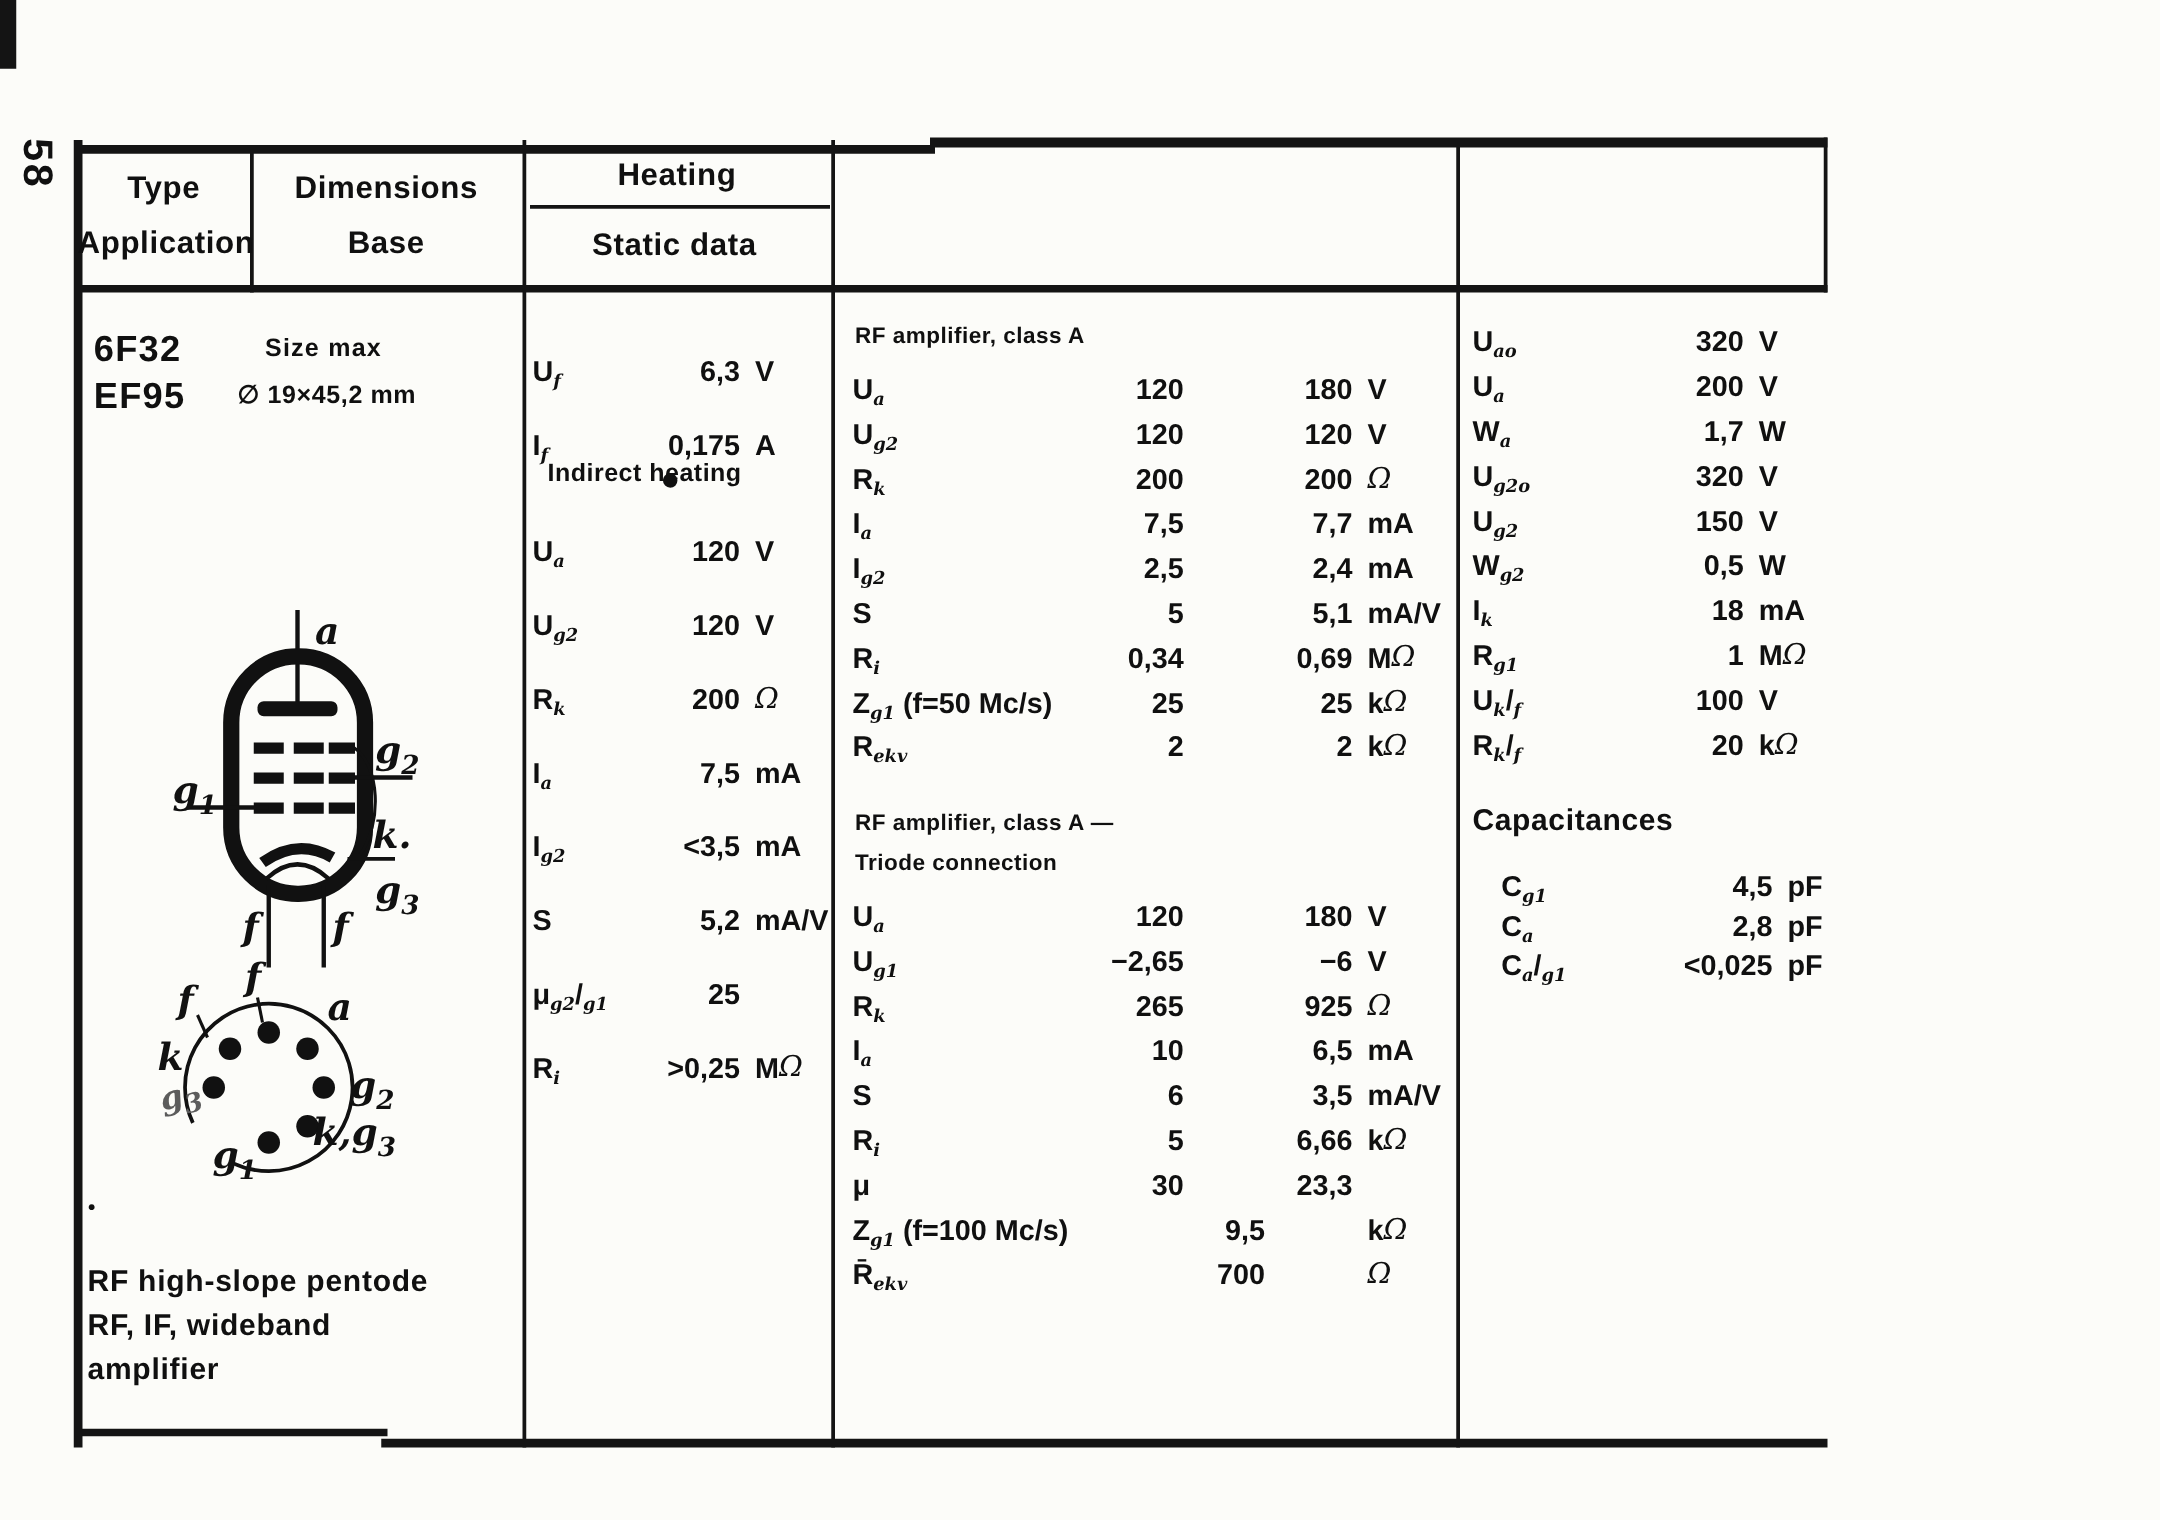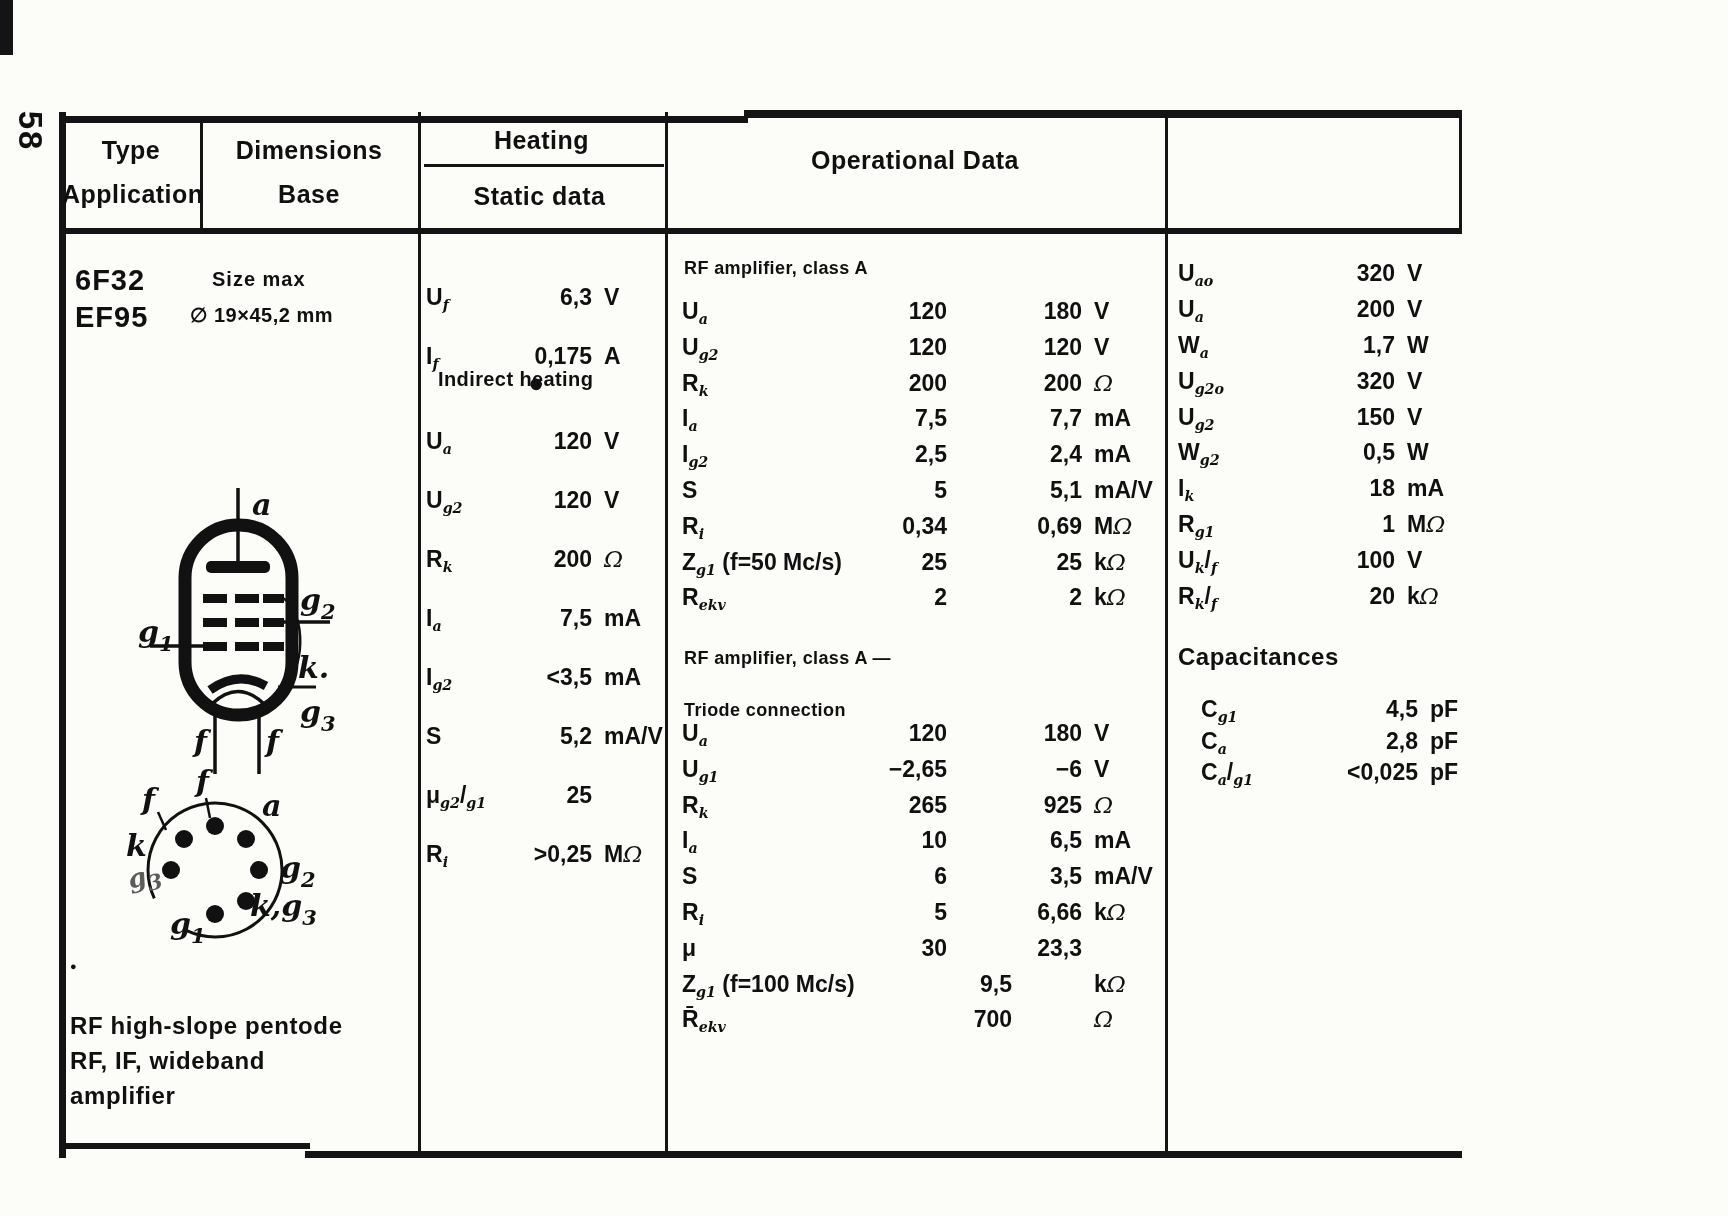--- a/index.html
+++ b/index.html
@@ -48,21 +48,20 @@
   <div class="rule" style="left:424px;top:164px;width:240px;height:3px;"></div>
   <div class="rule" style="left:62px;top:1143px;width:248px;height:6px;"></div>
   <div class="rule" style="left:305px;top:1151px;width:1157px;height:7px;"></div>
 
   <div class="hdr" style="left:62px;top:136px;width:138px;">Type</div>
   <div class="hdr" style="left:62px;top:180px;width:138px;">Application</div>
   <div class="hdr" style="left:200px;top:136px;width:218px;">Dimensions</div>
   <div class="hdr" style="left:200px;top:180px;width:218px;">Base</div>
   <div class="hdr" style="left:418px;top:126px;width:247px;">Heating</div>
   <div class="hdr" style="left:418px;top:182px;width:243px;">Static data</div>
-  <div class="hdr" style="left:665px;top:146px;width:500px;">Operational Data</div>
 
   <div class="abs big" style="left:75px;top:264px;">6F32</div>
   <div class="abs big" style="left:75px;top:301px;">EF95</div>
   <div class="abs txt23" style="left:212px;top:268px;letter-spacing:1px;">Size max</div>
   <div class="abs txt23" style="left:190px;top:303px;letter-spacing:.5px;">∅ 19×45,2 mm</div>
 
   <svg class="abs" style="left:130px;top:480px;" width="240" height="310" viewBox="130 480 240 310">
     <line x1="238" y1="488" x2="238" y2="567" stroke="#111" stroke-width="3.5"></line>
     <rect x="185" y="525" width="107" height="190" rx="53" fill="none" stroke="#111" stroke-width="13"></rect>
     <rect x="206" y="561" width="64" height="12" rx="5" fill="#111"></rect>
@@ -234,21 +233,21 @@
         <span class="op-unit">k<span class="omega">Ω</span></span>
       </div>
       <div class="op-row">
         <span class="op-lbl">R<sub>ekv</sub></span>
         <span class="op-v1">2</span>
         <span class="op-v2">2</span>
         <span class="op-unit">k<span class="omega">Ω</span></span>
       </div>
     </div>
   <div class="abs sec-head" style="left:684px;top:648px;">RF amplifier, class A —</div>
-  <div class="abs sec-head" style="left:684px;top:700px;">Triode connection</div>
+  <div class="abs sec-head" style="left:684px;top:680px;">Triode connection</div>
   <div class="abs" style="left:682px;top:720px;width:478px;">
       <div class="op-row">
         <span class="op-lbl">U<sub>a</sub></span>
         <span class="op-v1">120</span>
         <span class="op-v2">180</span>
         <span class="op-unit">V</span>
       </div>
       <div class="op-row">
         <span class="op-lbl">U<sub>g1</sub></span>
         <span class="op-v1">−2,65</span>

